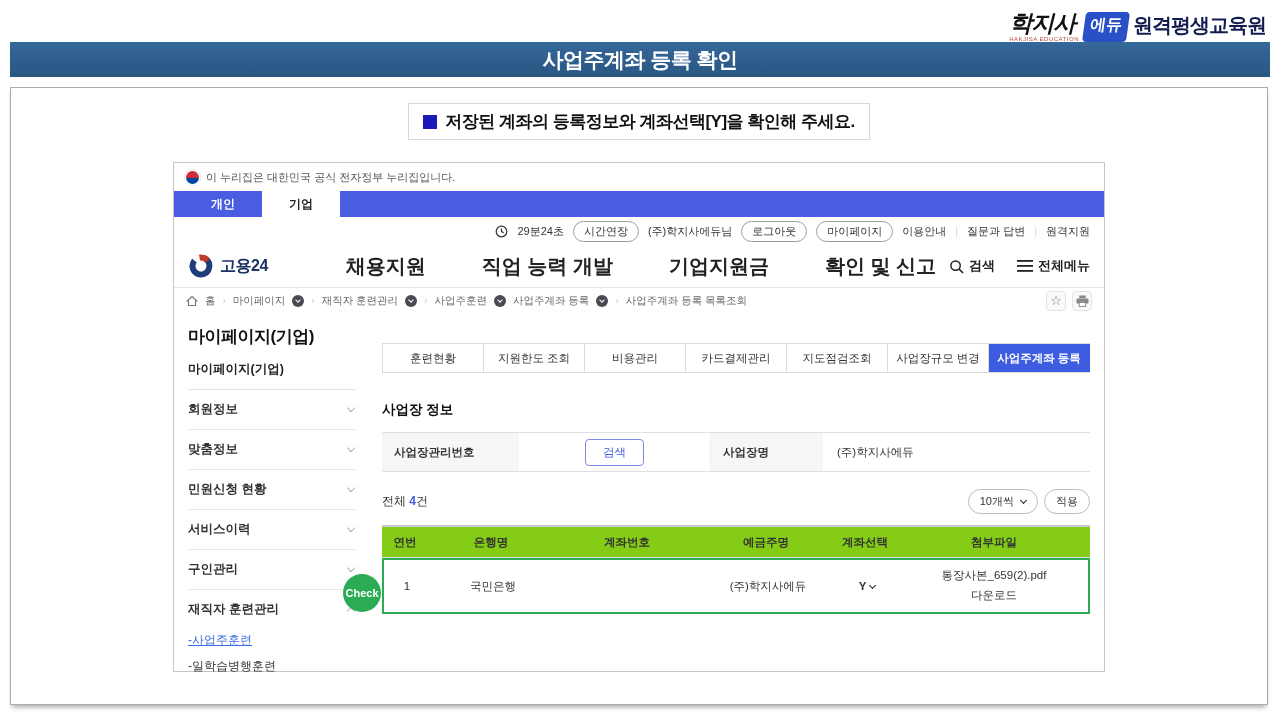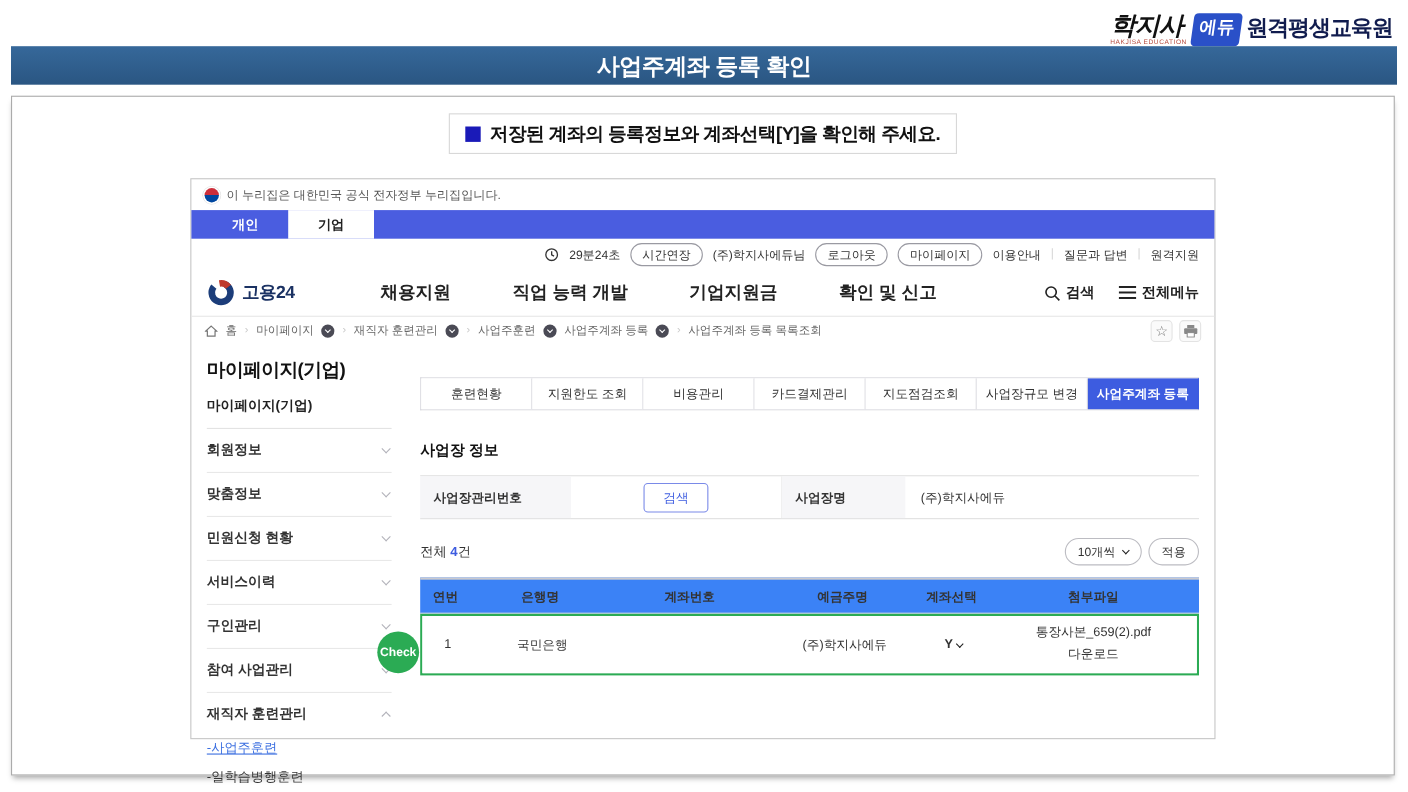--- a/index.html
+++ b/index.html
@@ -46,21 +46,21 @@
 
   .util-bar { height:28px; display:flex; align-items:center; justify-content:flex-end;
     gap:9px; padding:0 14px; font-size:11px; color:#333; }
   .pill { border:1px solid #9a9aa2; border-radius:20px; padding:2px 10px; background:#fff; font-size:11px; color:#333; }
   .util-sep { color:#d5d5d5; }
   .clock-icon { display:inline-flex; }
 
   .gnb { height:42px; display:flex; align-items:center; padding:0 14px; }
   .gnb-logo { display:flex; align-items:center; gap:6px; }
   .gnb-logo-text { font-size:16px; font-weight:bold; color:#1b3263; letter-spacing:-.5px; }
-  .gnb-menus { display:flex; gap:56px; margin-left:78px; font-size:16px; font-weight:bold; color:#222; }
+  .gnb-menus { display:flex; gap:56px; margin-left:78px; font-size:20px; font-weight:bold; color:#222; }
   .gnb-right { margin-left:auto; display:flex; align-items:center; gap:22px; font-size:13px; font-weight:bold; color:#222; }
   .gnb-right .item { display:flex; align-items:center; gap:5px; }
 
   .crumb-bar { height:26px; border-top:1px solid #e7e7e7; display:flex; align-items:center;
     padding:0 12px; gap:7px; font-size:10.5px; color:#666; }
   .crumb-sep { color:#c9c9c9; font-size:10px; }
   .crumb-dd { width:12px; height:12px; border-radius:50%; background:#4a4a55; display:inline-flex;
     align-items:center; justify-content:center; }
   .crumb-dd i { width:4px; height:4px; border-right:1.2px solid #fff; border-bottom:1.2px solid #fff;
     transform:rotate(45deg); margin-top:-2px; }
@@ -105,21 +105,21 @@
   .list-ctrl { display:flex; align-items:center; margin-top:17px; }
   .total { font-size:12px; color:#333; }
   .total b { color:#3d5ce0; }
   .ctrl-right { margin-left:auto; display:flex; gap:6px; align-items:center; }
   .pill-ctl { border:1px solid #bcbcc2; border-radius:15px; background:#fff; font-size:11px;
     color:#333; padding:4px 11px; display:flex; align-items:center; gap:7px; }
   .caret-dn { width:5px; height:5px; border-right:1.4px solid #222; border-bottom:1.4px solid #222;
     transform:rotate(45deg); margin-top:-2px; }
 
   .tbl { margin-top:11px; }
-  .tbl-head { display:flex; height:33px; align-items:center; background:#3b82f6;
+  .tbl-head { display:flex; height:33px; align-items:center; background:#84cc16;
     border-top:2px solid #c9c9cf; border-bottom:1px solid #e4e4e8; font-size:11.5px; font-weight:bold; color:#333; }
   .tc { text-align:center; }
   .c0{width:46px;} .c1{width:126px;} .c2{width:146px;} .c3{width:132px;} .c4{width:66px;} .c5{flex:1;}
   .row-outline { border:2px solid #2bab54; }
   .tbl-row { display:flex; align-items:center; height:52px; font-size:11.5px; color:#333; background:#fff; }
   .ysel { font-weight:bold; display:inline-flex; align-items:center; gap:4px; justify-content:center; }
   .file-cell { line-height:1.7; }
 
   .check-badge { position:absolute; left:169px; top:411px; width:38px; height:38px; border-radius:50%;
     background:#2bab54; color:#fff; font-size:11px; font-weight:bold;
@@ -272,24 +272,20 @@
           <div class="side-item">
             <span>민원신청 현황</span>
               <span class="chev"></span>
           </div>
           <div class="side-item">
             <span>서비스이력</span>
               <span class="chev"></span>
           </div>
           <div class="side-item">
             <span>구인관리</span>
-              <span class="chev"></span>
-          </div>
-          <div class="side-item">
-            <span>참여 사업관리</span>
               <span class="chev"></span>
           </div>
           <div class="side-item open">
             <span>재직자 훈련관리</span>
               <span class="chev up"></span>
           </div>
           <div class="side-sub link">
             <span class="lnk">-사업주훈련</span>
           </div>
           <div class="side-sub plain">

